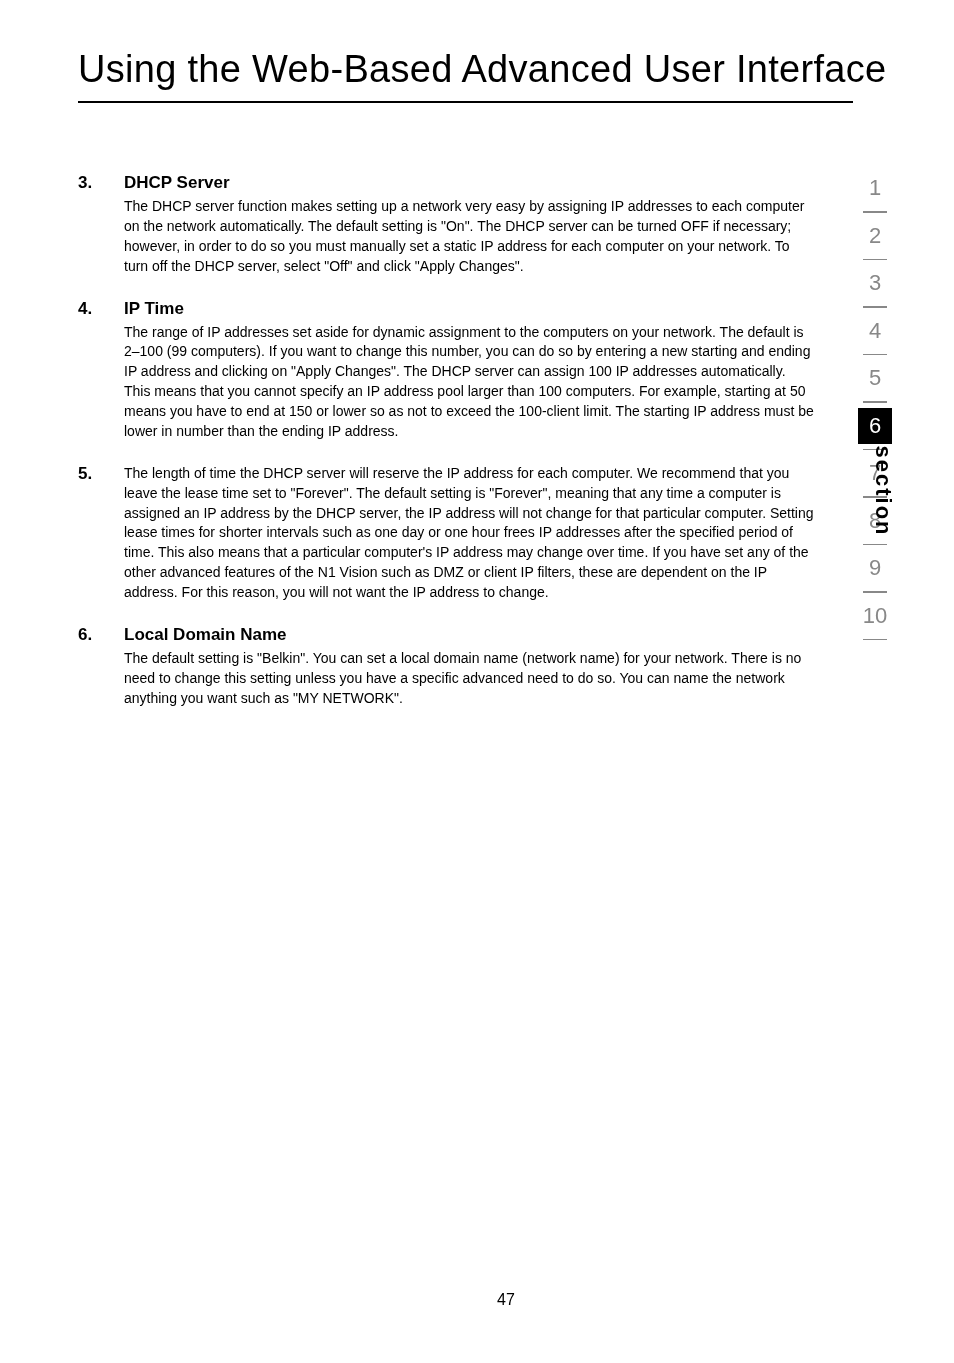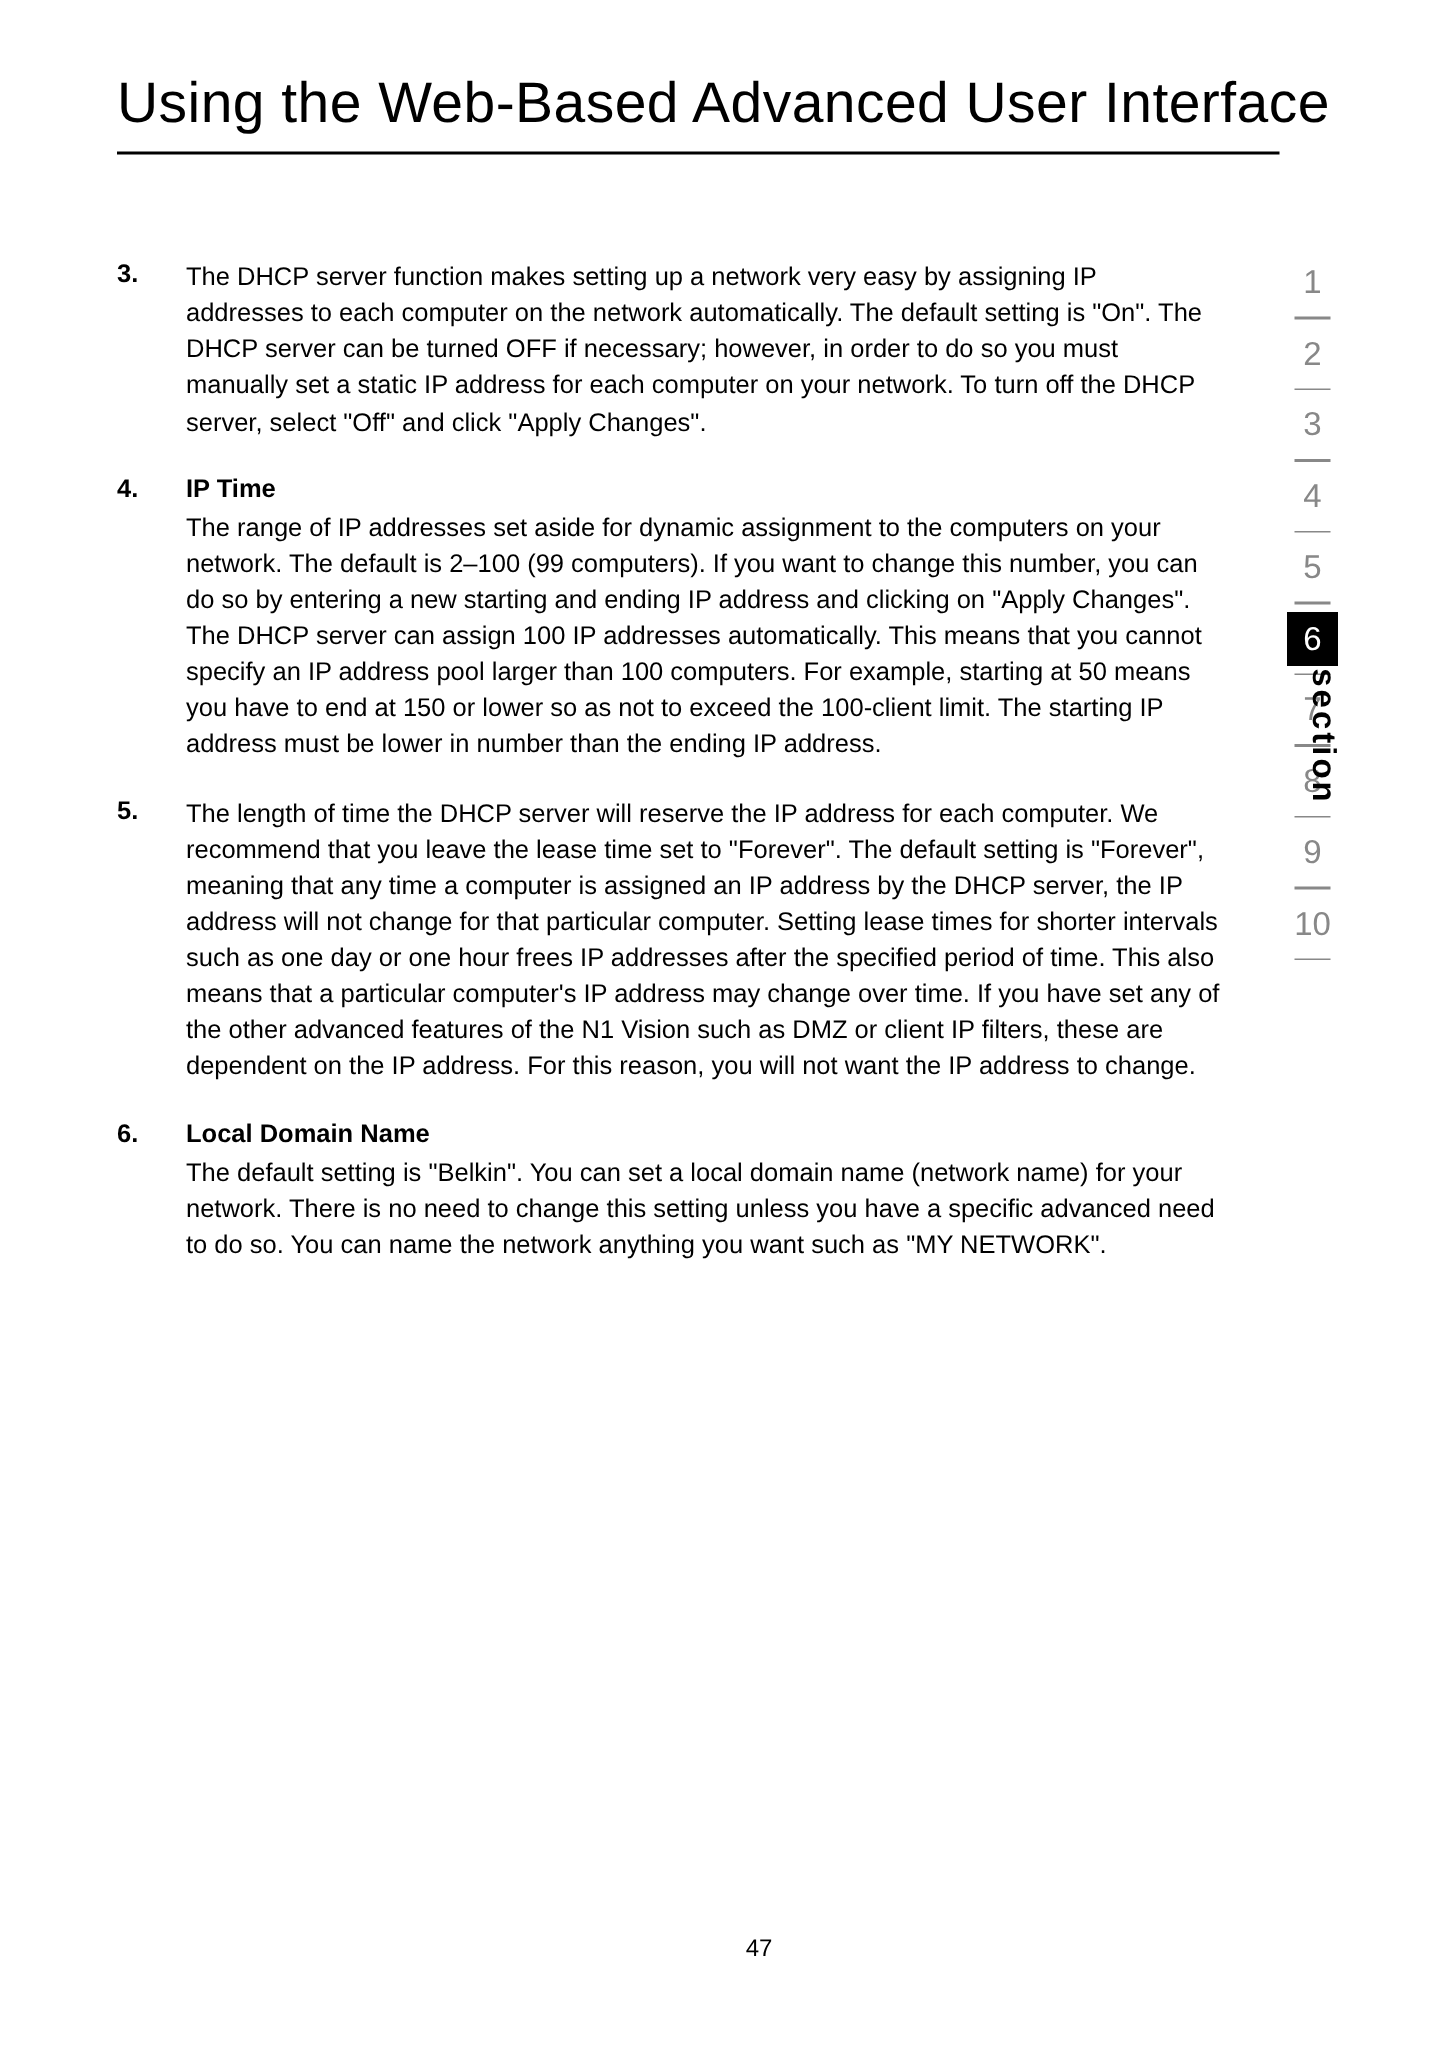--- a/index.html
+++ b/index.html
@@ -39,21 +39,21 @@
   }
   .item-body {
     flex: 1;
   }
   .item-heading {
     font-weight: bold;
     font-size: 17px;
     margin-bottom: 4px;
   }
   .item-text {
-    font-size: 17px;
+    font-size: 14px;
     line-height: 1.42;
     margin-bottom: 10px;
     padding-right: 30px;
   }
   .side-nav {
     position: absolute;
     right: 62px;
     top: 170px;
     width: 34px;
     text-align: center;
@@ -98,20 +98,21 @@
 </head>
 <body>
 
 <h1 class="page-title">Using the Web-Based Advanced User Interface</h1>
 <div class="title-underline"></div>
 
 <div class="content">
   <div class="item">
     <div class="item-num">3.</div>
     <div class="item-body">
+      <div class="item-heading">DHCP Server</div>
       <div class="item-text">The DHCP server function makes setting up a network very easy by assigning IP addresses to each computer on the network automatically. The default setting is "On". The DHCP server can be turned OFF if necessary; however, in order to do so you must manually set a static IP address for each computer on your network. To turn off the DHCP server, select "Off" and click "Apply Changes".</div>
     </div>
   </div>
   <div class="item">
     <div class="item-num">4.</div>
     <div class="item-body">
       <div class="item-heading">IP Time</div>
       <div class="item-text">The range of IP addresses set aside for dynamic assignment to the computers on your network. The default is 2–100 (99 computers). If you want to change this number, you can do so by entering a new starting and ending IP address and clicking on "Apply Changes". The DHCP server can assign 100 IP addresses automatically. This means that you cannot specify an IP address pool larger than 100 computers. For example, starting at 50 means you have to end at 150 or lower so as not to exceed the 100-client limit. The starting IP address must be lower in number than the ending IP address.</div>
     </div>
   </div>

